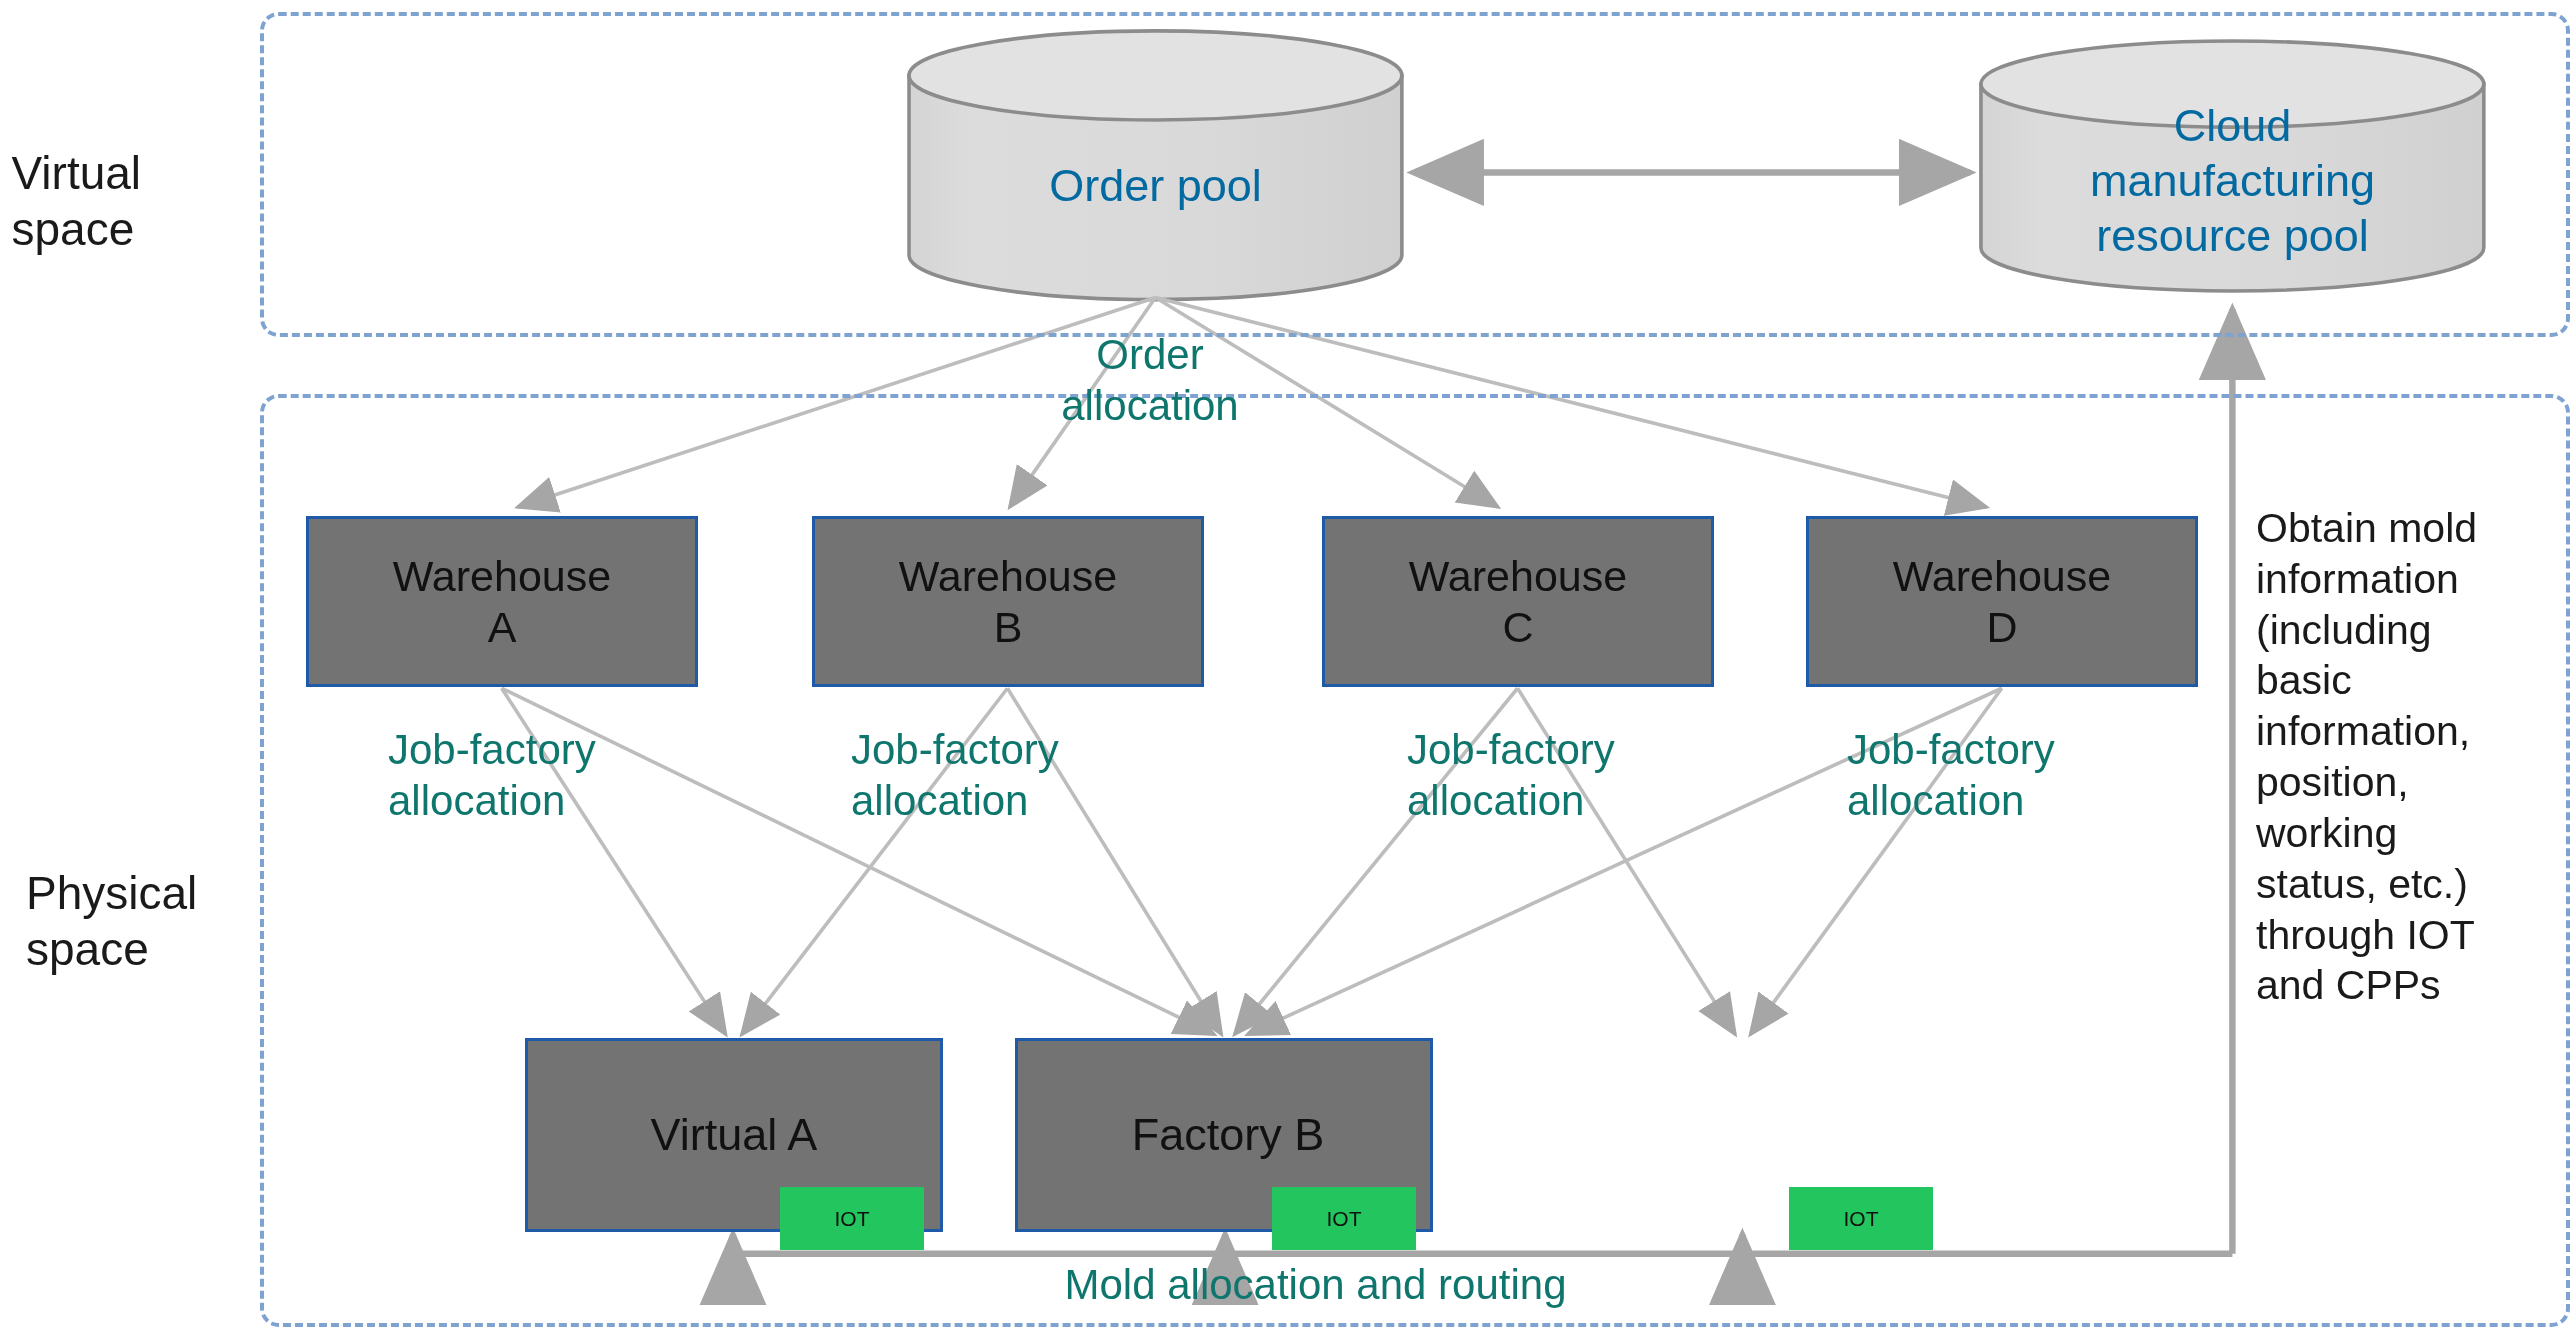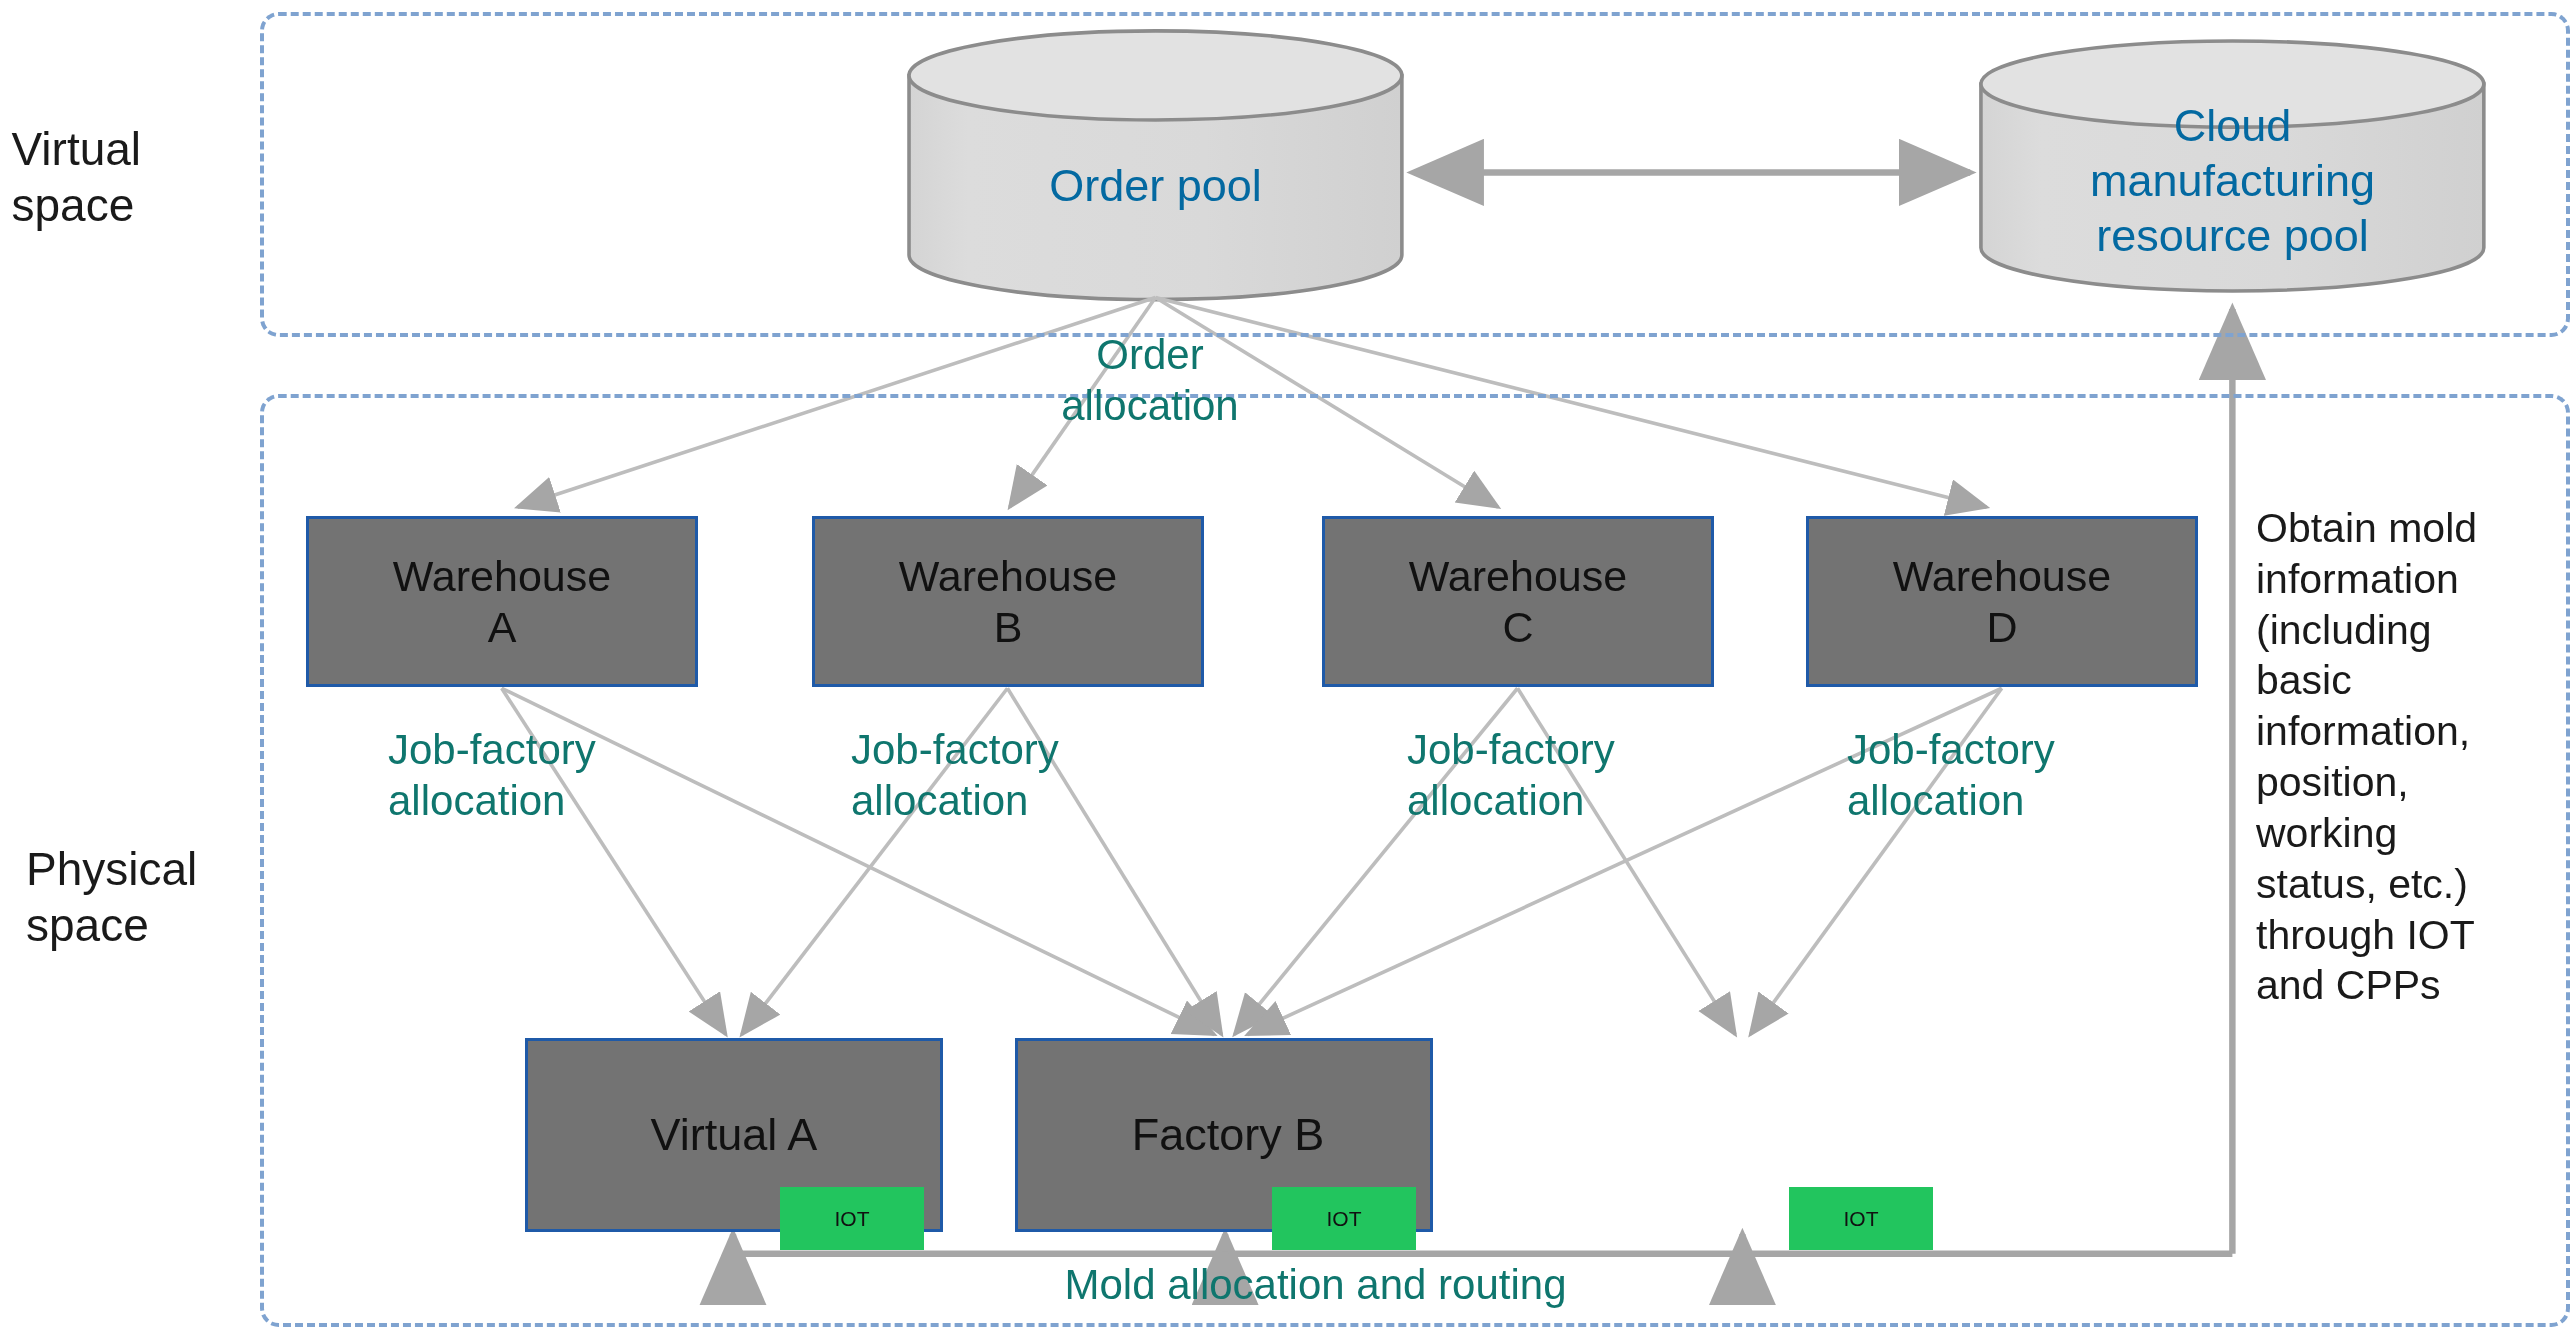--- a/index.html
+++ b/index.html
@@ -12,20 +12,21 @@
   }
   #edges{position:absolute;left:0;top:0;width:2576px;height:1337px;pointer-events:none;}
 
   .zone-label{
     position:absolute;
     color:#1a1a1a;
     font-size:46px;
     line-height:1.22;
     white-space:pre-line;
     font-weight:400;
+    margin-top:24px;
   }
   .dashbox{
     position:absolute;
     border:4.3px dashed #7fa3d0;
     border-radius:18.7px;
     box-sizing:border-box;
     background:transparent;
   }
   .center-title{
     position:absolute;

